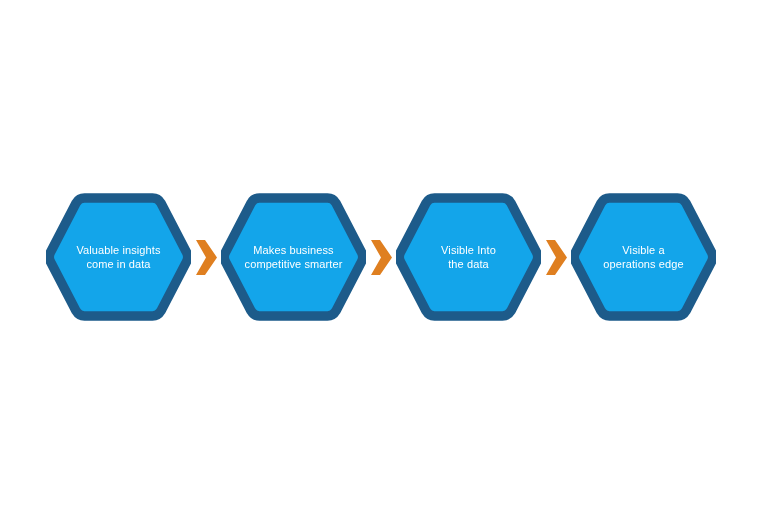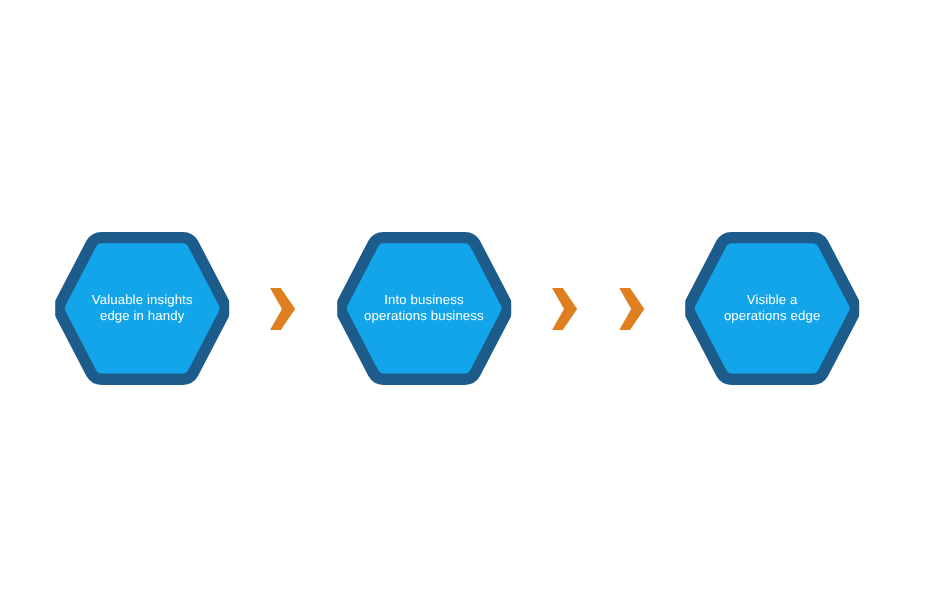--- a/index.html
+++ b/index.html
@@ -85,49 +85,60 @@
 <div id="canvas">
   <div class="process-flow">
 
     <div class="hex-node">
       <svg viewBox="0 0 145 128">
         <path d="M 38.5 5 L 106.5 5 Q 112 5 114.8 9.8 L 140.5 59.2 Q 143 64 140.5 68.8 L 114.8 118.2 Q 112 123 106.5 123 L 38.5 123 Q 33 123 30.2 118.2 L 4.5 68.8 Q 2 64 4.5 59.2 L 30.2 9.8 Q 33 5 38.5 5 Z" fill="#13a5ea" stroke="#1d5b8a" stroke-width="9.5" stroke-linejoin="round"></path>
       </svg>
       <div class="hex-label">
         <div>
           <span>Valuable insights</span>
-          <span>edge in handy</span>
+          <span>come in data</span>
         </div>
       </div>
     </div>
 
     <div class="arrow-connector">
       <svg viewBox="0 0 21 35">
         <path d="M 0 0 L 9 0 L 21 17.5 L 9 35 L 0 35 L 10 17.5 Z" fill="#df7f20"></path>
       </svg>
     </div>
 
     <div class="hex-node">
       <svg viewBox="0 0 145 128">
         <path d="M 38.5 5 L 106.5 5 Q 112 5 114.8 9.8 L 140.5 59.2 Q 143 64 140.5 68.8 L 114.8 118.2 Q 112 123 106.5 123 L 38.5 123 Q 33 123 30.2 118.2 L 4.5 68.8 Q 2 64 4.5 59.2 L 30.2 9.8 Q 33 5 38.5 5 Z" fill="#13a5ea" stroke="#1d5b8a" stroke-width="9.5" stroke-linejoin="round"></path>
       </svg>
       <div class="hex-label">
         <div>
-          <span>Into business</span>
-          <span>operations business</span>
+          <span>Makes business</span>
+          <span>competitive smarter</span>
         </div>
       </div>
     </div>
 
     <div class="arrow-connector">
       <svg viewBox="0 0 21 35">
         <path d="M 0 0 L 9 0 L 21 17.5 L 9 35 L 0 35 L 10 17.5 Z" fill="#df7f20"></path>
       </svg>
     </div>
 
+    <div class="hex-node">
+      <svg viewBox="0 0 145 128">
+        <path d="M 38.5 5 L 106.5 5 Q 112 5 114.8 9.8 L 140.5 59.2 Q 143 64 140.5 68.8 L 114.8 118.2 Q 112 123 106.5 123 L 38.5 123 Q 33 123 30.2 118.2 L 4.5 68.8 Q 2 64 4.5 59.2 L 30.2 9.8 Q 33 5 38.5 5 Z" fill="#13a5ea" stroke="#1d5b8a" stroke-width="9.5" stroke-linejoin="round"></path>
+      </svg>
+      <div class="hex-label">
+        <div>
+          <span>Visible Into</span>
+          <span>the data</span>
+        </div>
+      </div>
+    </div>
 
     <div class="arrow-connector">
       <svg viewBox="0 0 21 35">
         <path d="M 0 0 L 9 0 L 21 17.5 L 9 35 L 0 35 L 10 17.5 Z" fill="#df7f20"></path>
       </svg>
     </div>
 
     <div class="hex-node">
       <svg viewBox="0 0 145 128">
         <path d="M 38.5 5 L 106.5 5 Q 112 5 114.8 9.8 L 140.5 59.2 Q 143 64 140.5 68.8 L 114.8 118.2 Q 112 123 106.5 123 L 38.5 123 Q 33 123 30.2 118.2 L 4.5 68.8 Q 2 64 4.5 59.2 L 30.2 9.8 Q 33 5 38.5 5 Z" fill="#13a5ea" stroke="#1d5b8a" stroke-width="9.5" stroke-linejoin="round"></path>

